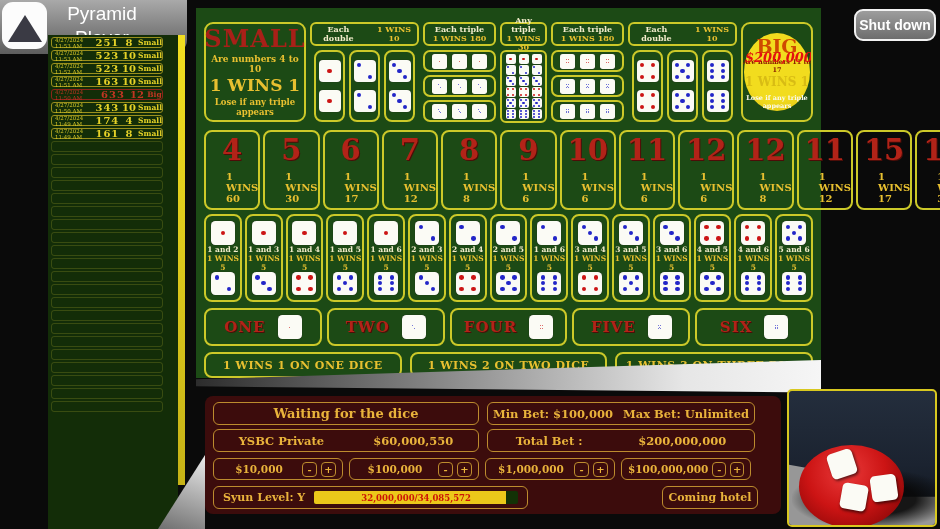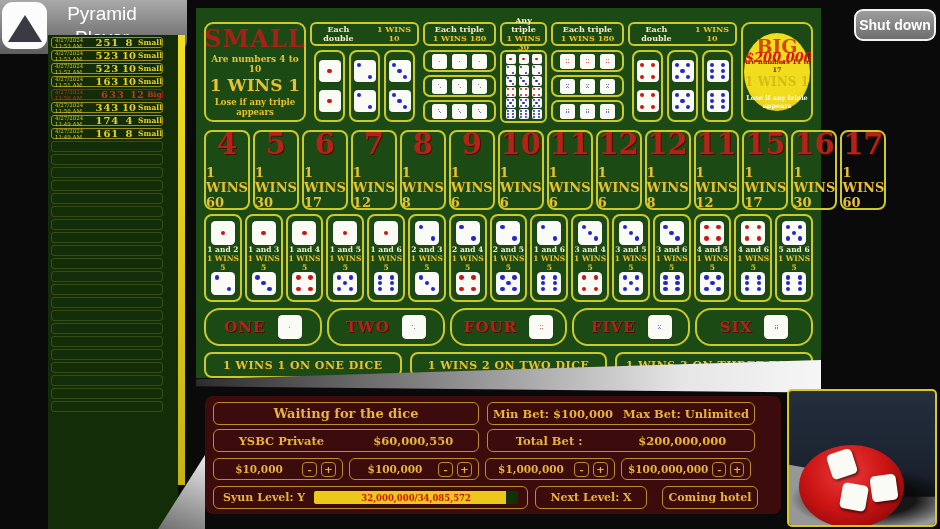--- a/index.html
+++ b/index.html
@@ -77,31 +77,31 @@
   .big-sub{font-size:6.5px;font-weight:bold;color:#8a2000;}
   .big-odds{font-size:12px;font-weight:bold;color:#d8bc14;line-height:1.1;}
   .big-note{font-size:6.5px;font-weight:bold;color:#fafaf0;margin-top:3px;}
   #big-bet{position:absolute;z-index:2;top:24px;left:3%;width:94%;text-align:center;
     color:#e41010;font-size:13px;font-weight:bold;font-style:italic;line-height:1.5;}
 
   #totals{position:absolute;left:8px;top:122px;right:8px;height:80px;display:flex;gap:3px;}
   .num-cell{flex:1;border:2px solid var(--line);border-radius:8px;display:flex;flex-direction:column;
     align-items:center;justify-content:center;}
   .num{font-size:29px;font-weight:bold;color:var(--red);line-height:1;text-shadow:1px 1px 0 #4d0d08;}
-  .num-odds{font-size:13px;font-weight:bold;color:var(--gold);margin-top:6px;}
+  .num-odds{font-size:10px;font-weight:bold;color:var(--gold);margin-top:6px;padding-left:20px;}
 
   #pairs{position:absolute;left:8px;top:206px;right:8px;height:88px;display:flex;gap:3px;}
   .pair-cell{flex:1;border:2px solid var(--line);border-radius:8px;display:flex;flex-direction:column;
     align-items:center;justify-content:space-between;padding:5px 0;}
   .pair-lab{text-align:center;line-height:1.2;}
   .pair-name{font-size:7.5px;font-weight:bold;color:var(--cream);}
   .pair-odds{font-size:7.5px;font-weight:bold;color:var(--gold);}
 
   #singles{position:absolute;left:8px;top:300px;right:8px;height:38px;display:flex;gap:5px;}
-  .single-cell{flex:1;border:2px solid var(--line);border-radius:16px;display:flex;align-items:center;
+  .single-cell{flex:1;border:2px solid var(--line);border-radius:8px;display:flex;align-items:center;
     justify-content:center;gap:12px;}
   .single-name{font-size:15px;font-weight:bold;color:var(--red);letter-spacing:1px;text-shadow:1px 1px 0 #4d0d08;}
 
   #banners{position:absolute;left:8px;top:344px;right:8px;height:26px;display:flex;gap:8px;}
   .banner{flex:1;border:2px solid var(--line);border-radius:8px;display:flex;align-items:center;
     justify-content:center;font-size:11px;font-weight:bold;color:var(--gold);letter-spacing:.5px;}
 
   
   .die{display:grid;grid-template-columns:repeat(3,1fr);grid-template-rows:repeat(3,1fr);
     background:#fbfbf5;border-radius:18%;padding:9%;box-shadow:0 0 1px #222;}
@@ -1458,21 +1458,20 @@
           <span class="pm-btn">+</span>
         </div>
       </div>
     <div class="pbox" id="syun-box">
       <span>Syun Level: Y</span>
       <div id="progress">
         <div id="progress-fill" style="width: 94%;"></div>
         <div id="progress-text">32,000,000/34,085,572</div>
       </div>
     </div>
-    <div class="pbox" id="next-box">Next Level: X</div>
     <div class="pbox" id="coming-box">Coming hotel</div>
   </div>
 
   <div id="dice-view">
     <div id="floor"></div>
     <div id="dome-shadow"></div>
     <div id="dome"></div>
   <div class="die d24 die3d" style="left: 40px; top: 60px; transform: rotate(-18deg);">
         <span class="pip" style="background: rgb(35, 38, 200);"></span>
         <span></span>

